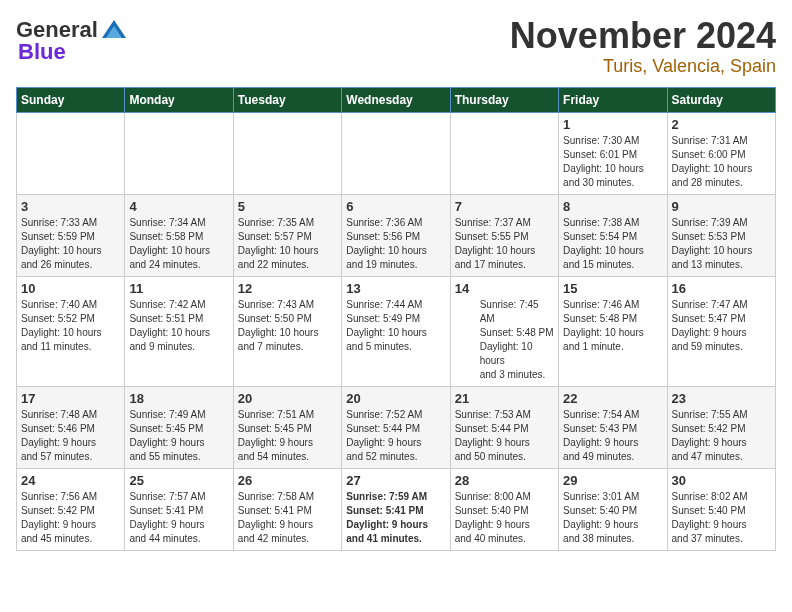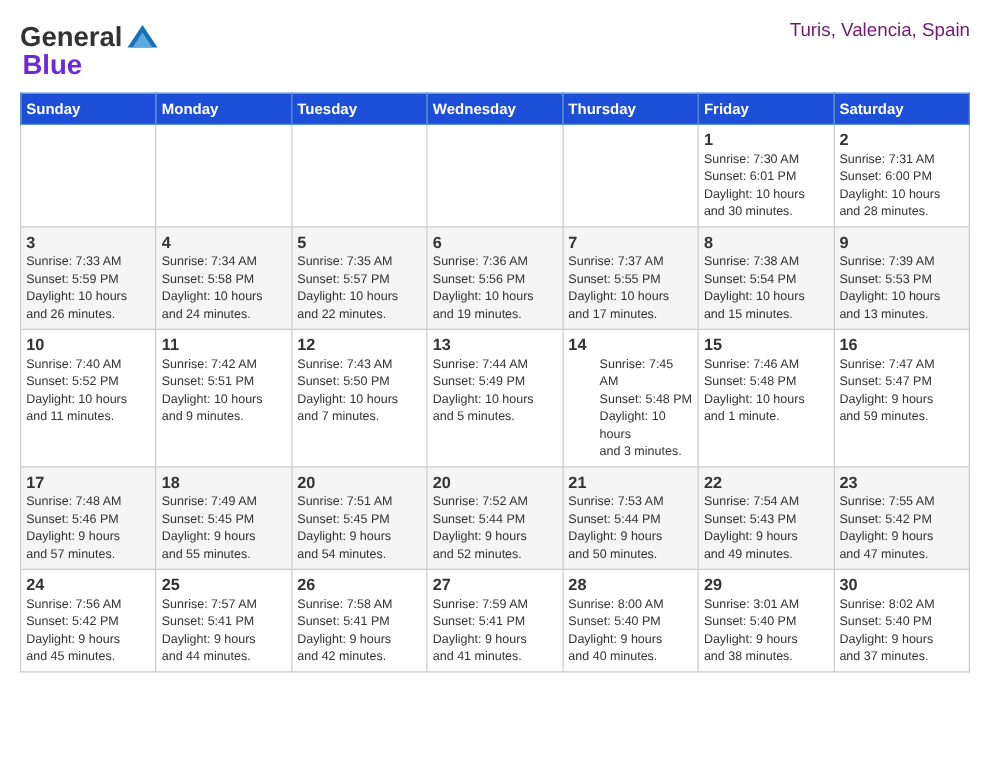--- a/index.html
+++ b/index.html
@@ -36,30 +36,30 @@
     .title-block {
       text-align: right;
     }
     .month-title {
       font-size: 36px;
       font-weight: bold;
       color: #333;
       line-height: 1.1;
     }
     .location {
-      font-size: 15px;
-      color: #701a75;
+      font-size: 18px;
+      color: #a16207;
     }
     table {
       width: 100%;
       border-collapse: collapse;
       table-layout: fixed;
     }
     thead tr th {
-      background-color: #1d4ed8;
+      background-color: #14532d;
       color: #fff;
       font-size: 12px;
       font-weight: bold;
       padding: 5px 4px;
       text-align: left;
       border: 1px solid #5590cc;
     }
     tbody tr td {
       border: 1px solid #ccc;
       vertical-align: top;
@@ -103,20 +103,21 @@
           <polygon points="14,4 26,22 2,22" fill="#1a6fb5"></polygon>
           <polygon points="14,10 22,22 6,22" fill="#5aaae0"></polygon>
         </svg>
       </div>
       <div style="margin-top:-4px; padding-left:2px;">
         <span class="logo-text logo-blue">Blue</span>
       </div>
     </div>
   </div>
   <div class="title-block">
+    <div class="month-title">November 2024</div>
     <div class="location">Turis, Valencia, Spain</div>
   </div>
 </div>
 
 <table>
   <thead>
     <tr id="thead-row">
         <th>Sunday</th>
         <th>Monday</th>
         <th>Tuesday</th>
@@ -318,21 +319,21 @@
         </td>
         <td>
           <span class="day-num">26</span>
           <div class="day-info" style="white-space: pre-line;">Sunrise: 7:58 AM
 Sunset: 5:41 PM
 Daylight: 9 hours
 and 42 minutes.</div>
         </td>
         <td>
           <span class="day-num">27</span>
-          <div class="day-info" style="white-space: pre-line;">Sunrise: 7:59 AM
+          <div class="day-info" style="white-space: pre-line; font-weight: bold;">Sunrise: 7:59 AM
 Sunset: 5:41 PM
 Daylight: 9 hours
 and 41 minutes.</div>
         </td>
         <td>
           <span class="day-num">28</span>
           <div class="day-info" style="white-space: pre-line;">Sunrise: 8:00 AM
 Sunset: 5:40 PM
 Daylight: 9 hours
 and 40 minutes.</div>

